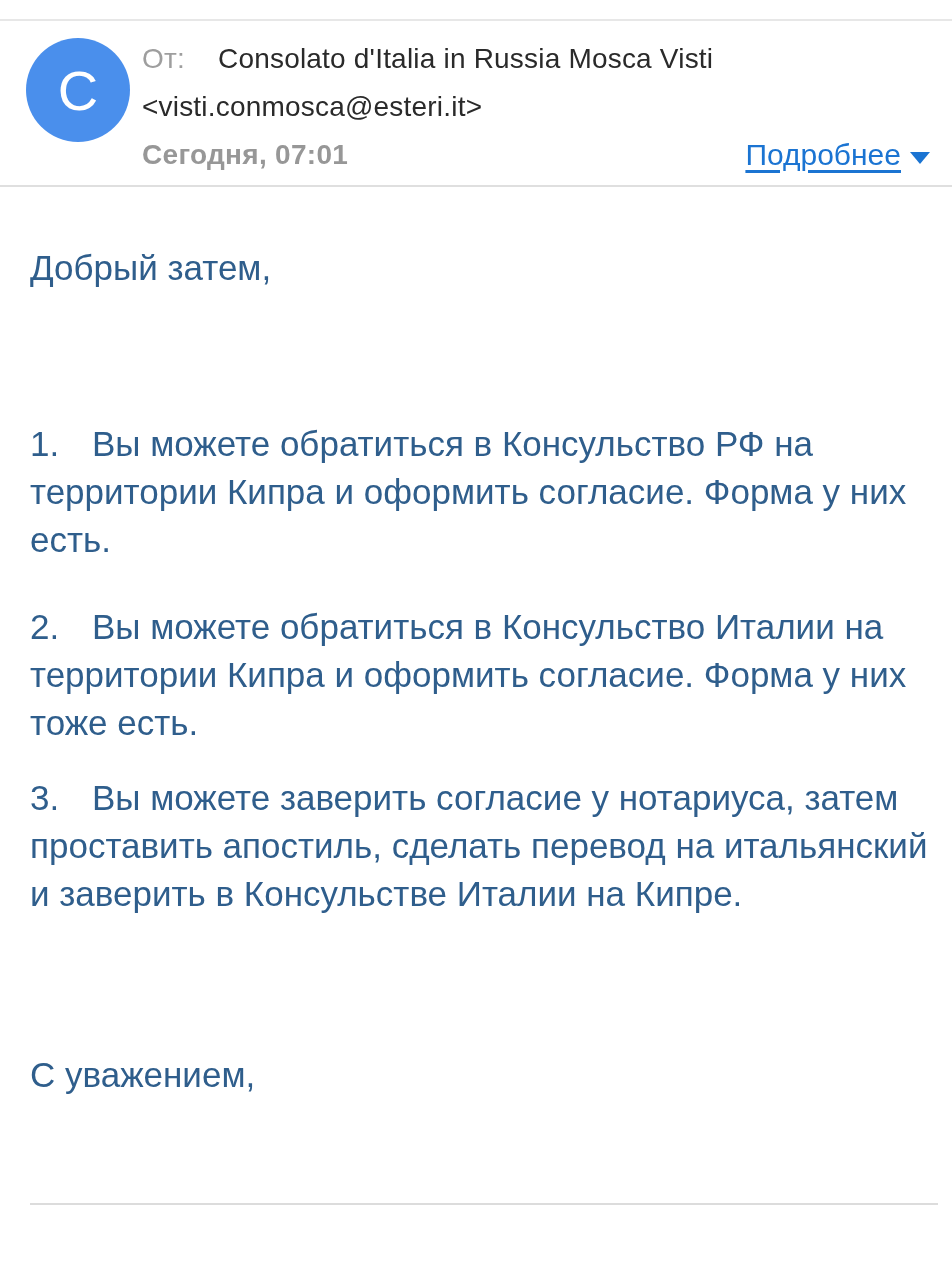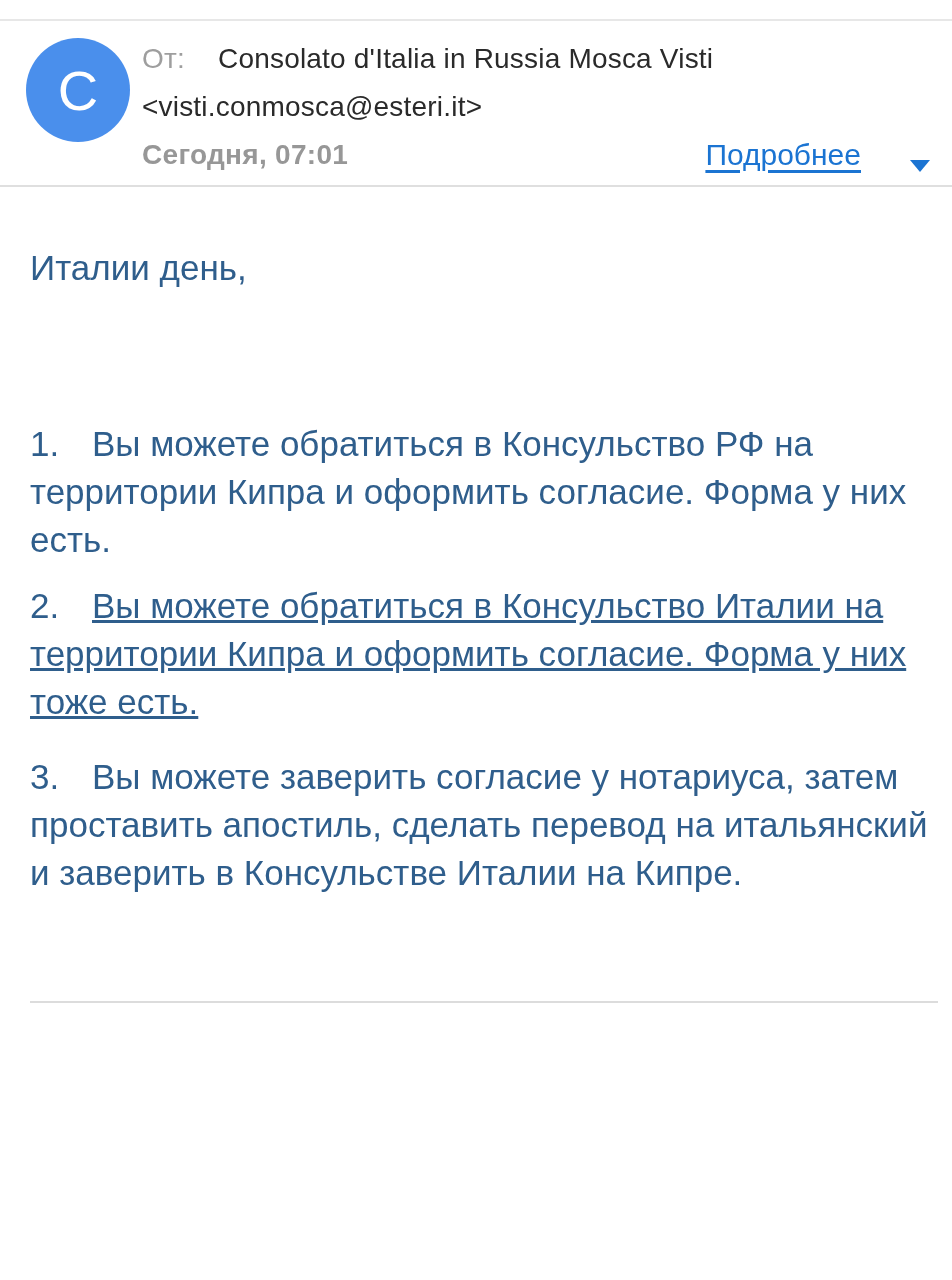--- a/index.html
+++ b/index.html
@@ -58,23 +58,22 @@
     margin-top: 7px;
   }
   .timestamp {
     font-size: 28px;
     font-weight: 700;
     color: var(--gray-meta, #979797);
     letter-spacing: 0.3px;
   }
   .details-link {
     display: inline-flex;
-    align-items: flex-end;
+    align-items: center;
     cursor: pointer;
-    gap: 40px;
   }
   .details-text {
     font-size: 30px;
     color: var(--link-blue, #1b74d2);
     text-decoration: underline;
     text-underline-offset: 5px;
   }
   .caret-down {
     width: 0; height: 0;
     border-left: 10px solid transparent;
@@ -86,21 +85,21 @@
 
   main.msg-body {
     padding: 0 24px 0 30px;
     font-size: 35px;
     line-height: 48px;
     color: var(--body-blue, #2f5e8c);
   }
   .greeting { margin: 57px 0 0 0; }
   .point   { margin: 0; }
   .point-1 { margin-top: 128px; }
-  .point-2 { margin-top: 18px; text-decoration: underline; }
+  .point-2 { margin-top: 39px; }
   .point-3 { margin-top: 27px; }
   .pt-num  { display: inline-block; width: 62px; }
   .closing { margin: 133px 0 0 0; }
   .bottom-divider {
     border: none;
     border-top: 2px solid #dcdcdc;
     margin: 104px -10px 0 0;
   }
 </style>
 </head>
@@ -123,31 +122,32 @@
         <span class="timestamp">Сегодня, 07:01</span>
         <span class="details-link">
           <span class="details-text">Подробнее</span>
           <span class="caret-down"></span>
         </span>
       </div>
     </div>
   </header>
 
   <main class="msg-body">
-    <p class="greeting">Италии день,</p>
+    <p class="greeting">Добрый затем,</p>
 
     <p class="point point-1">
       <span class="pt-num">1.</span><span>Вы можете обратиться в Консульство РФ на территории Кипра и оформить согласие. Форма у них есть.</span>
     </p>
 
     <p class="point point-2">
       <span class="pt-num">2.</span><span>Вы можете обратиться в Консульство Италии на территории Кипра и оформить согласие. Форма у них тоже есть.</span>
     </p>
 
     <p class="point point-3">
       <span class="pt-num">3.</span><span>Вы можете заверить согласие у нотариуса, затем проставить апостиль, сделать перевод на итальянский и заверить в Консульстве Италии на Кипре.</span>
     </p>
 
+    <p class="closing">С уважением,</p>
 
     <hr class="bottom-divider">
   </main>
 
 </div>
 
 </body></html>

